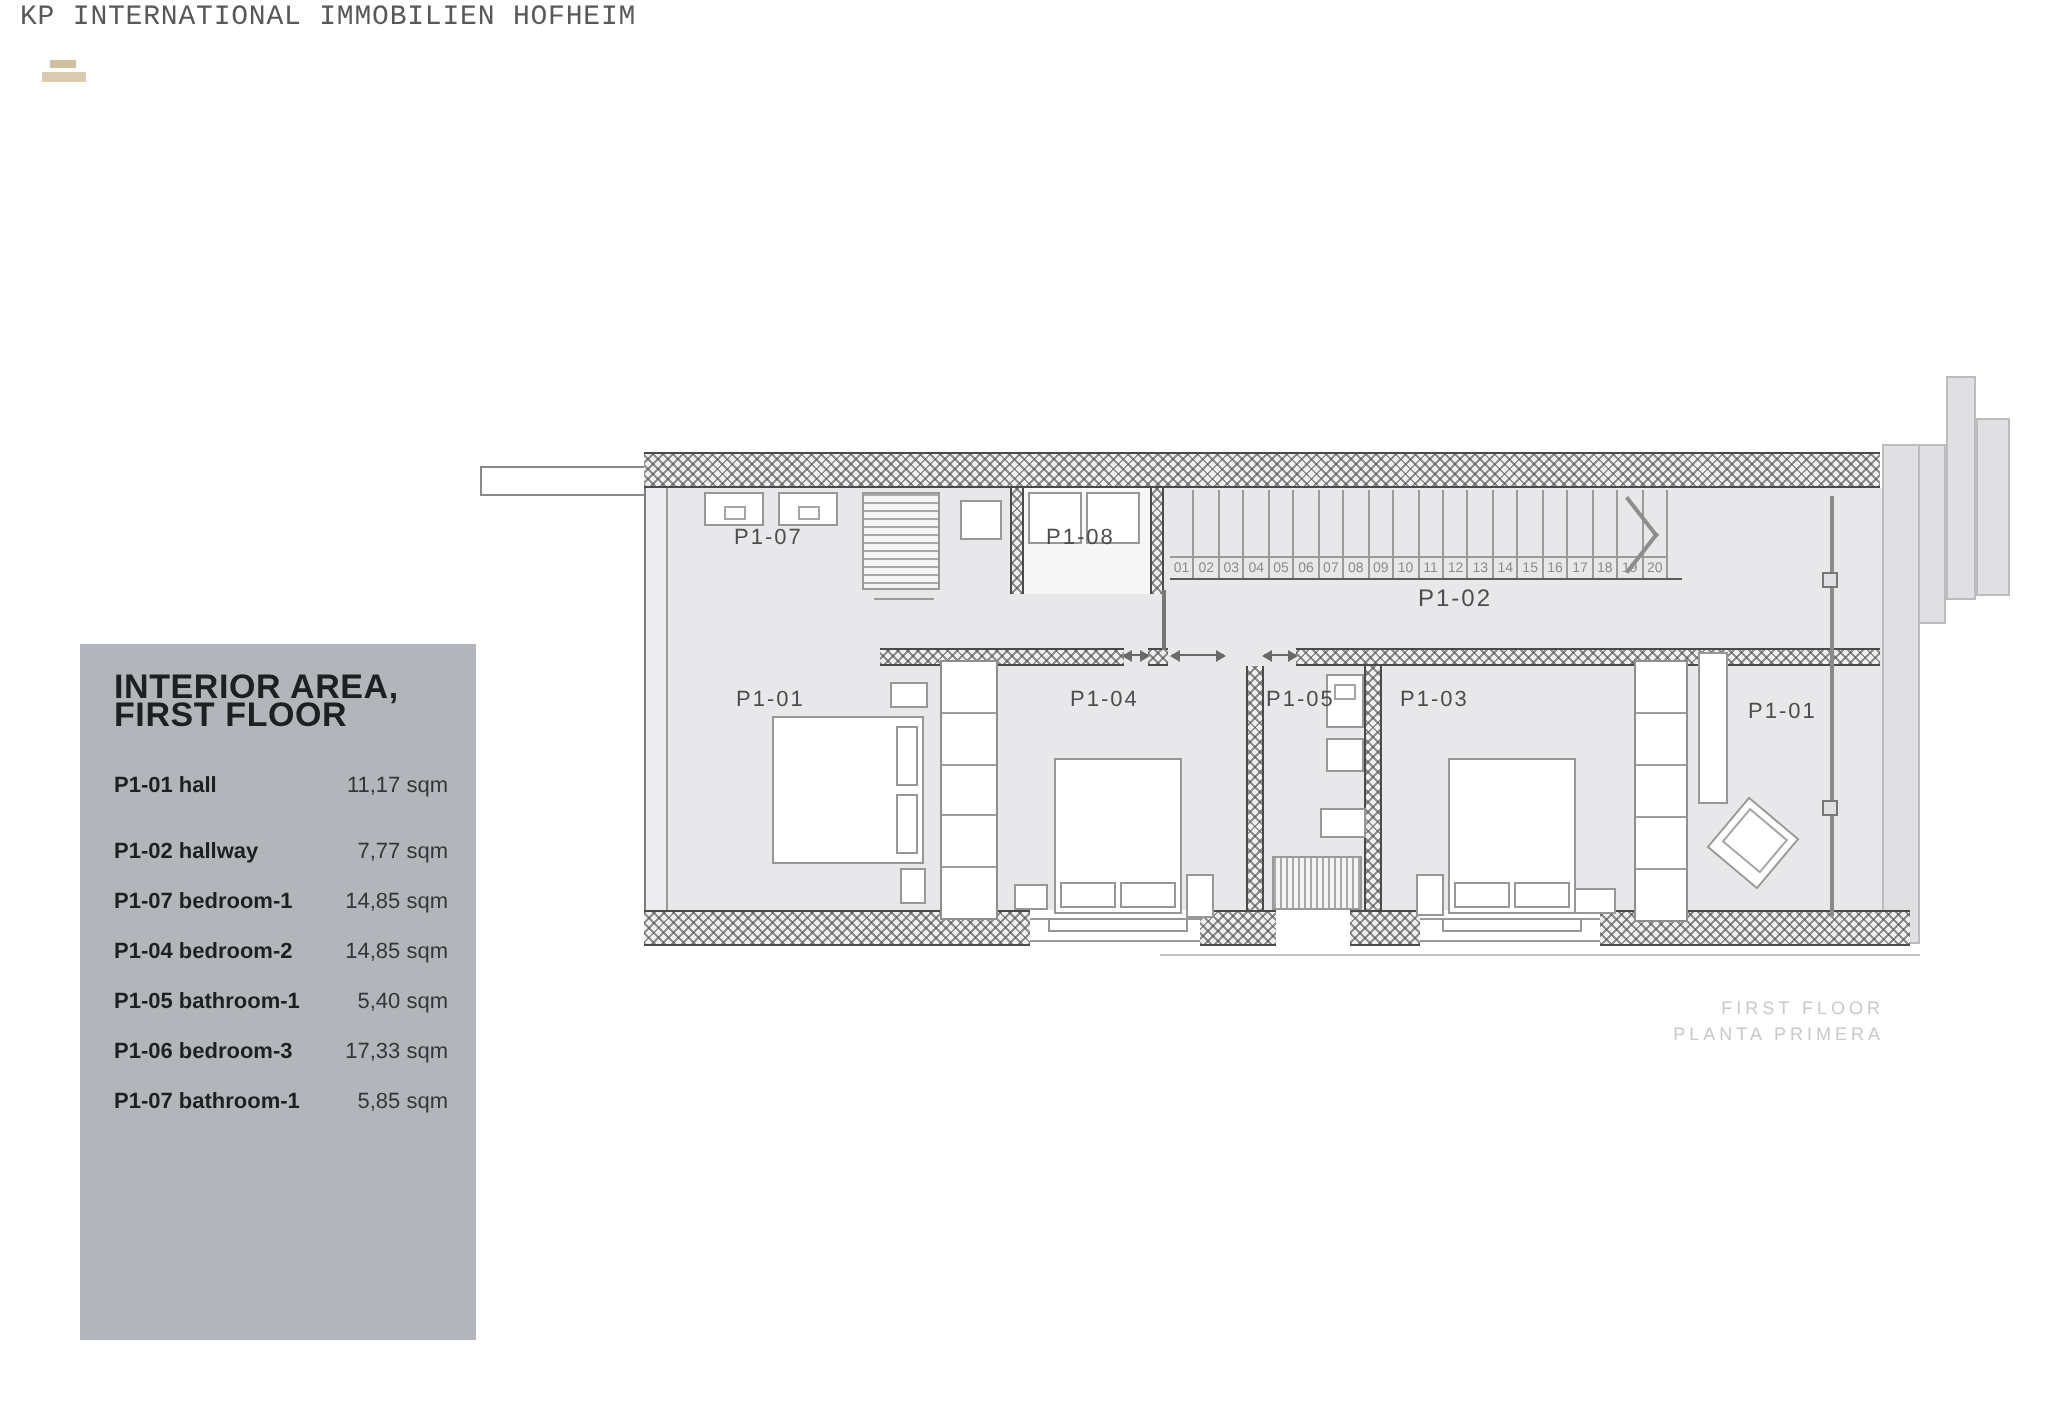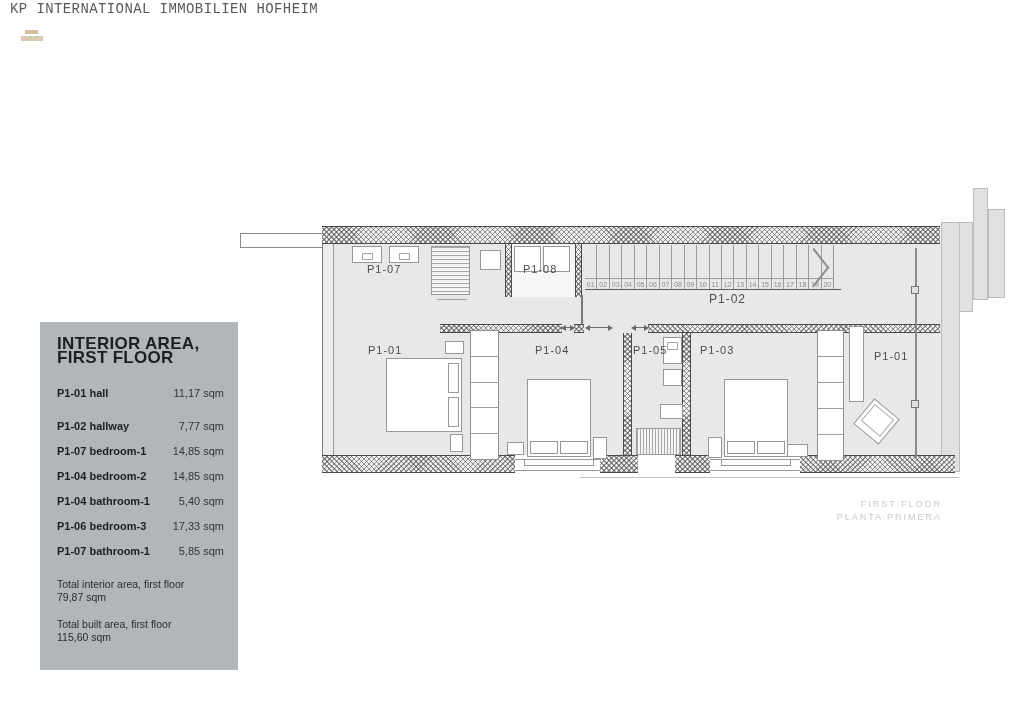--- a/index.html
+++ b/index.html
@@ -90,40 +90,30 @@
   </div>
   <div class="legend-row">
     <span class="lbl">P1-07 bedroom-1</span>
     <span class="val">14,85 sqm</span>
   </div>
   <div class="legend-row">
     <span class="lbl">P1-04 bedroom-2</span>
     <span class="val">14,85 sqm</span>
   </div>
   <div class="legend-row">
-    <span class="lbl">P1-04 bathroom-1</span>
+    <span class="lbl">P1-05 bathroom-1</span>
     <span class="val">5,40 sqm</span>
   </div>
   <div class="legend-row gap-lg">
     <span class="lbl">P1-06 bedroom-3</span>
     <span class="val">17,33 sqm</span>
   </div>
   <div class="legend-row">
     <span class="lbl">P1-07 bathroom-1</span>
     <span class="val">5,85 sqm</span>
-  </div>
-  <div class="legend-totals">
-    <div class="legend-total">
-      <div>Total interior area, first floor</div>
-      <div>79,87 sqm</div>
-    </div>
-    <div class="legend-total">
-      <div>Total built area, first floor</div>
-      <div>115,60 sqm</div>
-    </div>
   </div>
 </div>
 
 <div class="abs gray-bar" style="left:973px;top:188px;width:15px;height:112px"></div>
 <div class="abs gray-bar" style="left:988px;top:209px;width:17px;height:89px"></div>
 <div class="abs gray-bar" style="left:959px;top:222px;width:14px;height:90px"></div>
 <div class="abs gray-bar" style="left:941px;top:222px;width:19px;height:250px"></div>
 
 <div class="abs floor" style="left:334px;top:244px;width:607px;height:211px"></div>
 

